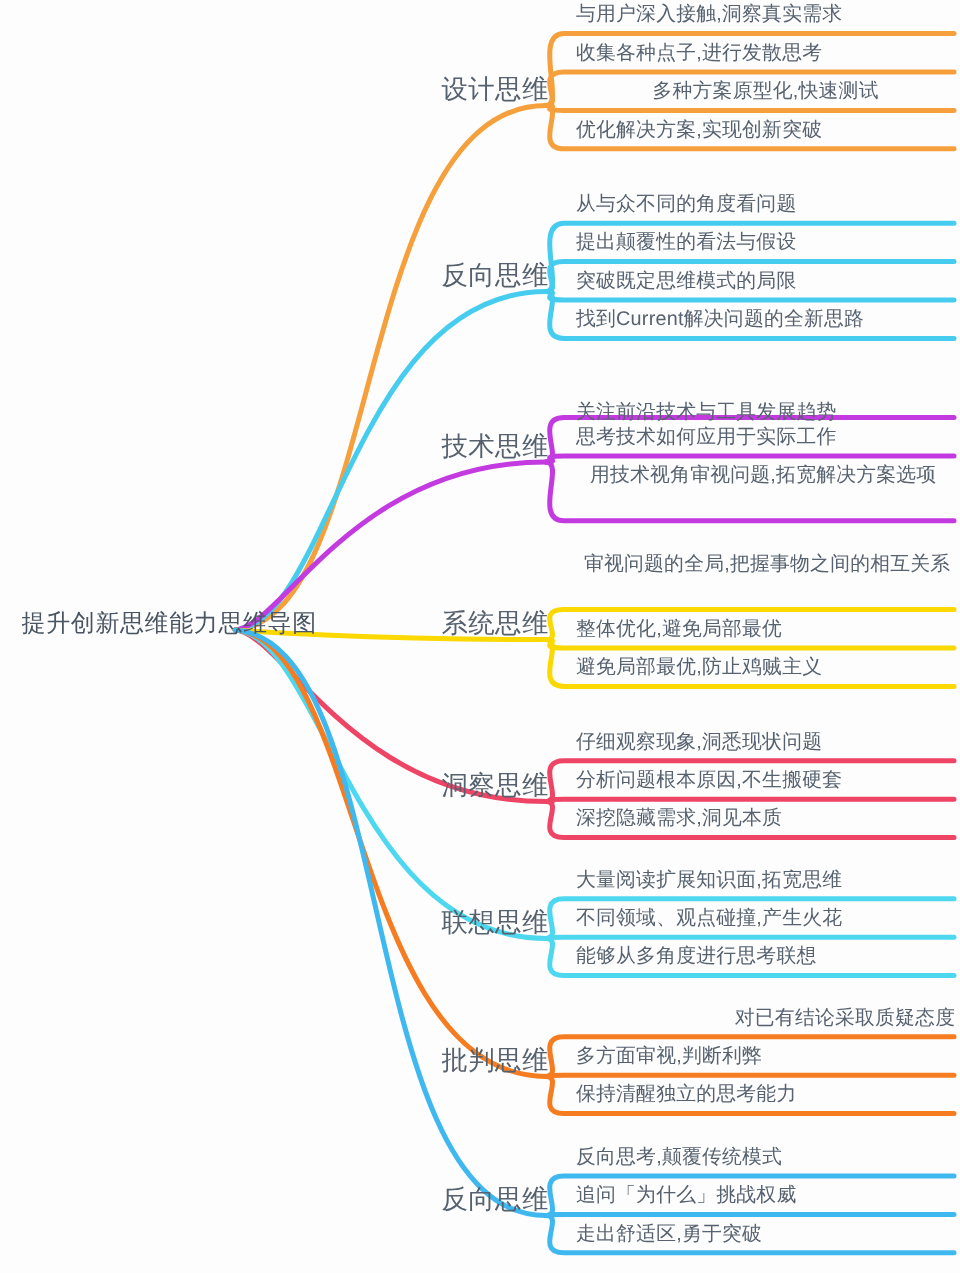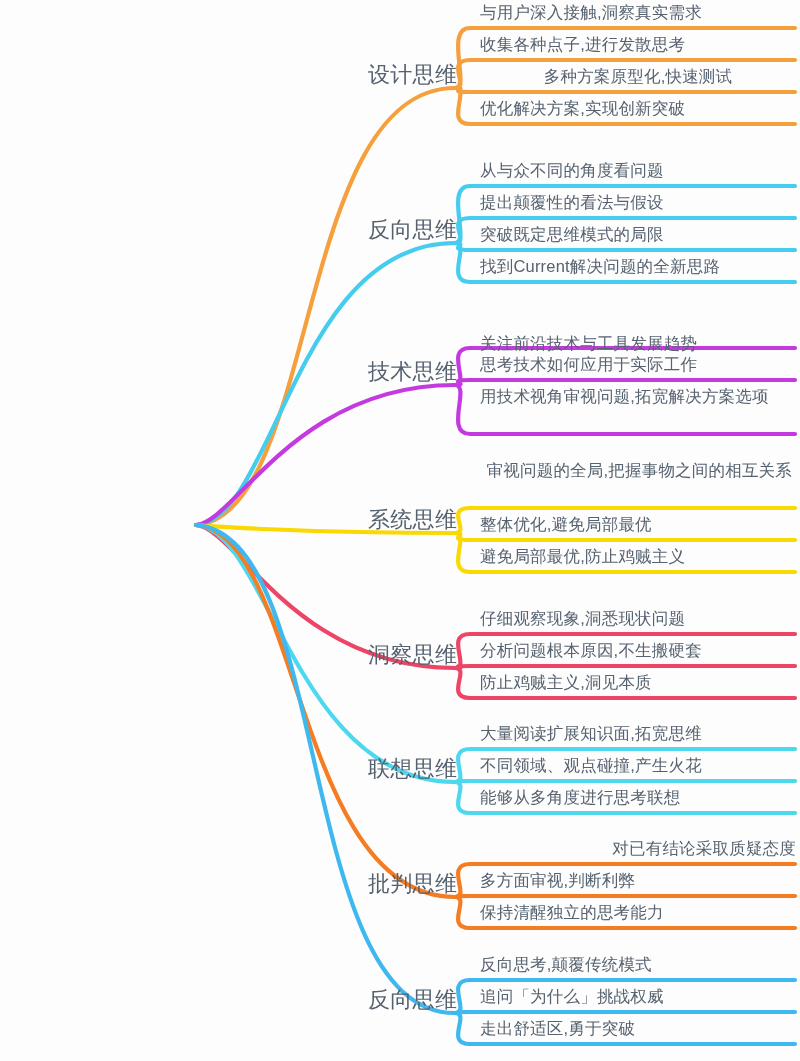--- a/index.html
+++ b/index.html
@@ -92,20 +92,21 @@
       <path d="M 196 525 C 300.16 532.44, 295 897, 455 897" fill="none" stroke="#F57C20" stroke-width="4.2" stroke-linecap="round" stroke-linejoin="round"></path>
       <path d="M 455 897 C 471 897, 444 864, 470 864 L 795 864" fill="none" stroke="#F57C20" stroke-width="4.2" stroke-linecap="round" stroke-linejoin="round"></path>
       <path d="M 455 897 C 471 897, 444 896, 470 896 L 795 896" fill="none" stroke="#F57C20" stroke-width="4.2" stroke-linecap="round" stroke-linejoin="round"></path>
       <path d="M 455 897 C 471 897, 444 928, 470 928 L 795 928" fill="none" stroke="#F57C20" stroke-width="4.2" stroke-linecap="round" stroke-linejoin="round"></path>
       <path d="M 196 525 C 332.64 534.76, 295 1013, 455 1013" fill="none" stroke="#3FB8F0" stroke-width="4.2" stroke-linecap="round" stroke-linejoin="round"></path>
       <path d="M 455 1013 C 471 1013, 444 980, 470 980 L 795 980" fill="none" stroke="#3FB8F0" stroke-width="4.2" stroke-linecap="round" stroke-linejoin="round"></path>
       <path d="M 455 1013 C 471 1013, 444 1012, 470 1012 L 795 1012" fill="none" stroke="#3FB8F0" stroke-width="4.2" stroke-linecap="round" stroke-linejoin="round"></path>
       <path d="M 455 1013 C 471 1013, 444 1044, 470 1044 L 795 1044" fill="none" stroke="#3FB8F0" stroke-width="4.2" stroke-linecap="round" stroke-linejoin="round"></path>
     </svg>
 
+  <div class="root-label">提升创新思维能力思维导图</div>
 
   <div id="labels">
       <div class="branch-label" style="left: 368px; top: 64px;">设计思维</div>
       <div class="branch-label" style="left: 368px; top: 219px;">反向思维</div>
       <div class="branch-label" style="left: 368px; top: 361px;">技术思维</div>
       <div class="branch-label" style="left: 368px; top: 509px;">系统思维</div>
       <div class="branch-label" style="left: 368px; top: 644px;">洞察思维</div>
       <div class="branch-label" style="left: 368px; top: 758px;">联想思维</div>
       <div class="branch-label" style="left: 368px; top: 873px;">批判思维</div>
       <div class="branch-label" style="left: 368px; top: 989px;">反向思维</div>
@@ -114,27 +115,27 @@
       <div class="leaf-label" style="top: 2px;">与用户深入接触,洞察真实需求</div>
       <div class="leaf-label" style="top: 34px;">收集各种点子,进行发散思考</div>
       <div class="leaf-label" style="top: 66px; text-align: center;">多种方案原型化,快速测试</div>
       <div class="leaf-label" style="top: 98px;">优化解决方案,实现创新突破</div>
       <div class="leaf-label" style="top: 160px;">从与众不同的角度看问题</div>
       <div class="leaf-label" style="top: 192px;">提出颠覆性的看法与假设</div>
       <div class="leaf-label" style="top: 224px;">突破既定思维模式的局限</div>
       <div class="leaf-label" style="top: 256px;">找到Current解决问题的全新思路</div>
       <div class="leaf-label" style="top: 322px; margin-top: 11px;">关注前沿技术与工具发展趋势</div>
       <div class="leaf-label" style="top: 354px;">思考技术如何应用于实际工作</div>
-      <div class="leaf-label wrap" style="top: 386px;">用技术视角审视问题,拓宽解决方案选项</div>
+      <div class="leaf-label wrap" style="top: 386px; text-align: center;">用技术视角审视问题,拓宽解决方案选项</div>
       <div class="leaf-label wrap" style="top: 460px; text-align: right;">审视问题的全局,把握事物之间的相互关系</div>
       <div class="leaf-label" style="top: 514px;">整体优化,避免局部最优</div>
       <div class="leaf-label" style="top: 546px;">避免局部最优,防止鸡贼主义</div>
       <div class="leaf-label" style="top: 608px;">仔细观察现象,洞悉现状问题</div>
       <div class="leaf-label" style="top: 640px;">分析问题根本原因,不生搬硬套</div>
-      <div class="leaf-label" style="top: 672px;">防止鸡贼主义,洞见本质</div>
+      <div class="leaf-label" style="top: 672px;">深挖隐藏需求,洞见本质</div>
       <div class="leaf-label" style="top: 723px;">大量阅读扩展知识面,拓宽思维</div>
       <div class="leaf-label" style="top: 755px;">不同领域、观点碰撞,产生火花</div>
       <div class="leaf-label" style="top: 787px;">能够从多角度进行思考联想</div>
       <div class="leaf-label" style="top: 838px; text-align: right;">对已有结论采取质疑态度</div>
       <div class="leaf-label" style="top: 870px;">多方面审视,判断利弊</div>
       <div class="leaf-label" style="top: 902px;">保持清醒独立的思考能力</div>
       <div class="leaf-label" style="top: 954px;">反向思考,颠覆传统模式</div>
       <div class="leaf-label" style="top: 986px;">追问「为什么」挑战权威</div>
       <div class="leaf-label" style="top: 1018px;">走出舒适区,勇于突破</div>
     </div>

